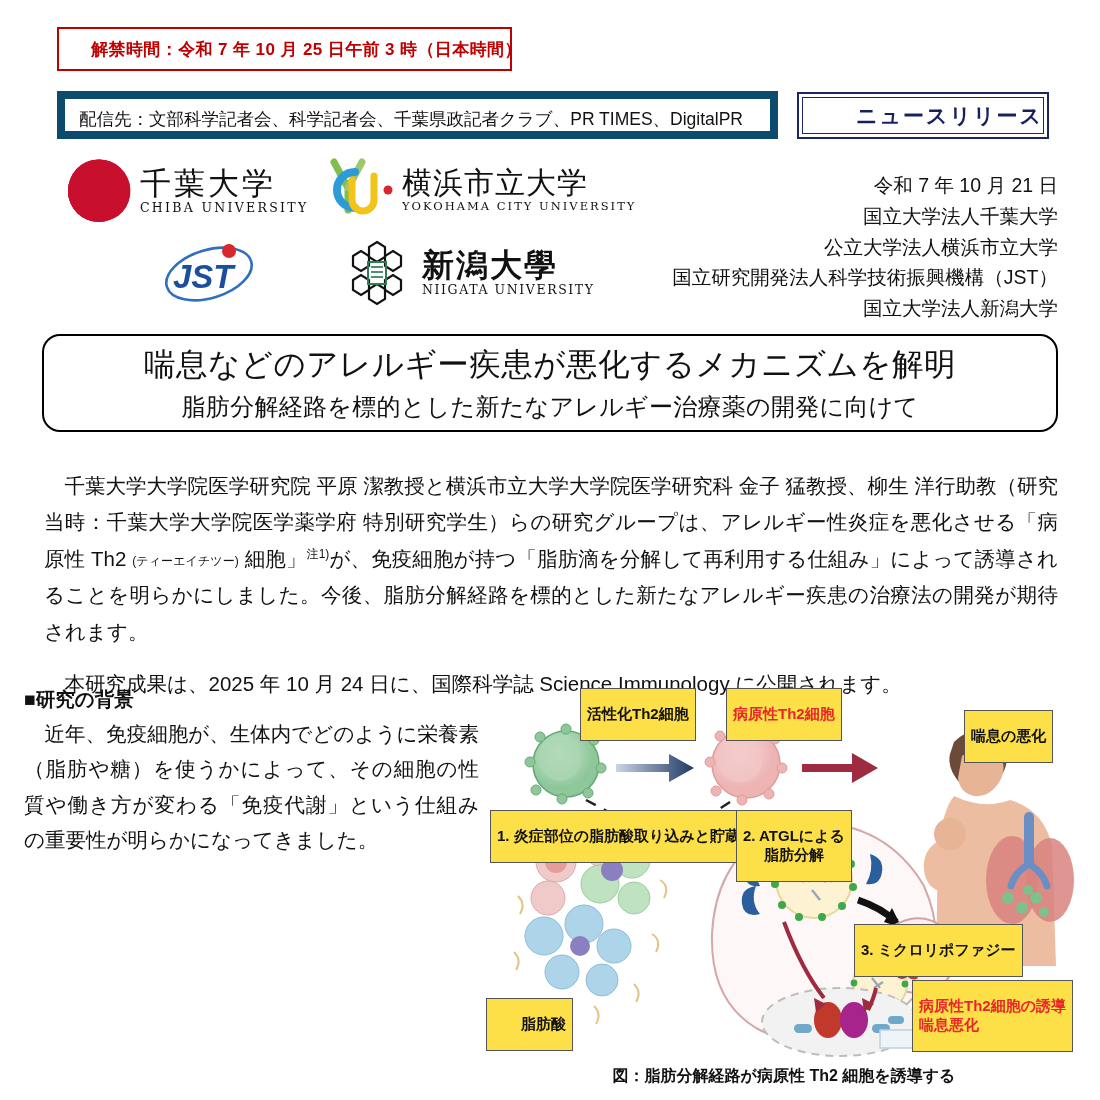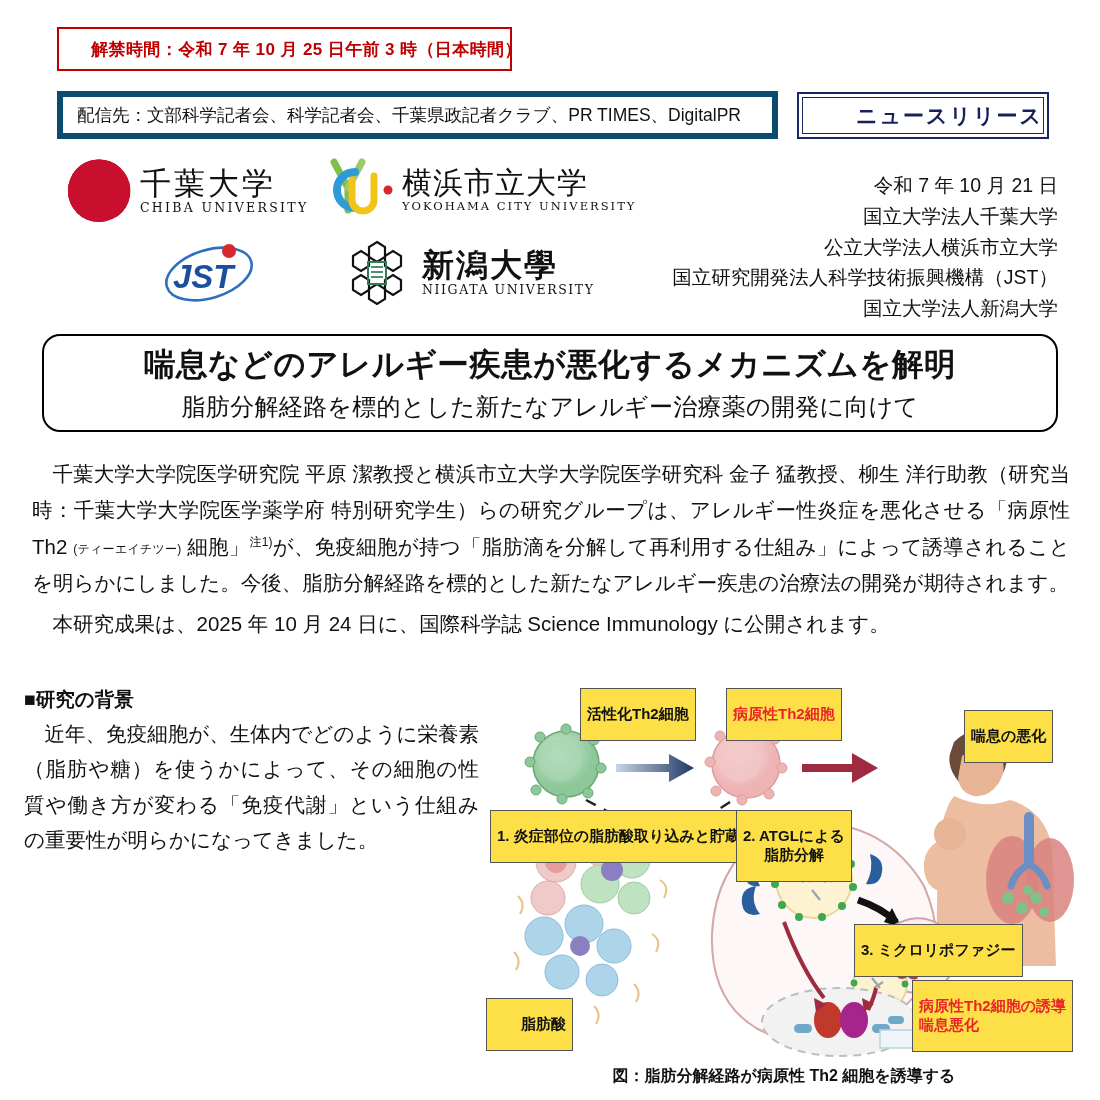--- a/index.html
+++ b/index.html
@@ -26,22 +26,22 @@
   }
   .embargo span {
     color: #c00000; font-weight: bold; font-size: 17px;
     letter-spacing: .4px; white-space: nowrap;
   }
 
   
   .distrib {
     position: absolute; left: 57px; top: 91px;
     width: 721px; height: 48px;
-    border: 6px solid #0c4a6e;
-    display: flex; align-items: center;
+    border: 8px solid #0c4a6e;
+    display: flex; align-items: flex-end;
   }
   .distrib span {
     font-size: 17.5px; padding-left: 14px; white-space: nowrap;
   }
 
   
   .newsrel {
     position: absolute; left: 797px; top: 92px;
     width: 252px; height: 47px;
     border: 2px solid #1a2763;
@@ -106,35 +106,35 @@
 
   
   .titlebox {
     position: absolute; left: 42px; top: 334px;
     width: 1016px; height: 98px;
     border: 2.5px solid #000; border-radius: 18px;
     display: flex; flex-direction: column;
     align-items: center; justify-content: center;
   }
   .title-main {
-    font-size: 31.5px; font-weight: bold; letter-spacing: .5px;
+    font-size: 31.5px; font-weight: normal; letter-spacing: .5px;
     white-space: nowrap; margin-bottom: 5px;
   }
   .title-sub {
     font-size: 24px; letter-spacing: .3px; white-space: nowrap;
   }
 
   
   .lead {
     position: absolute; left: 28px; top: 452px;
     width: 1046px;
     font-size: 20.5px; line-height: 1.78;
     text-align: justify;
   }
-  .lead p { margin: 4px; text-indent: 1em; }
+  .lead p { margin: 16px; text-indent: 1em; }
   .lead .ruby-small { font-size: 12px; vertical-align: 1px; }
   .lead sup { font-size: 12px; }
 
   
   .sec-head {
     position: absolute; left: 24px; top: 686px;
     font-size: 19.5px; font-weight: bold;
   }
 
   

